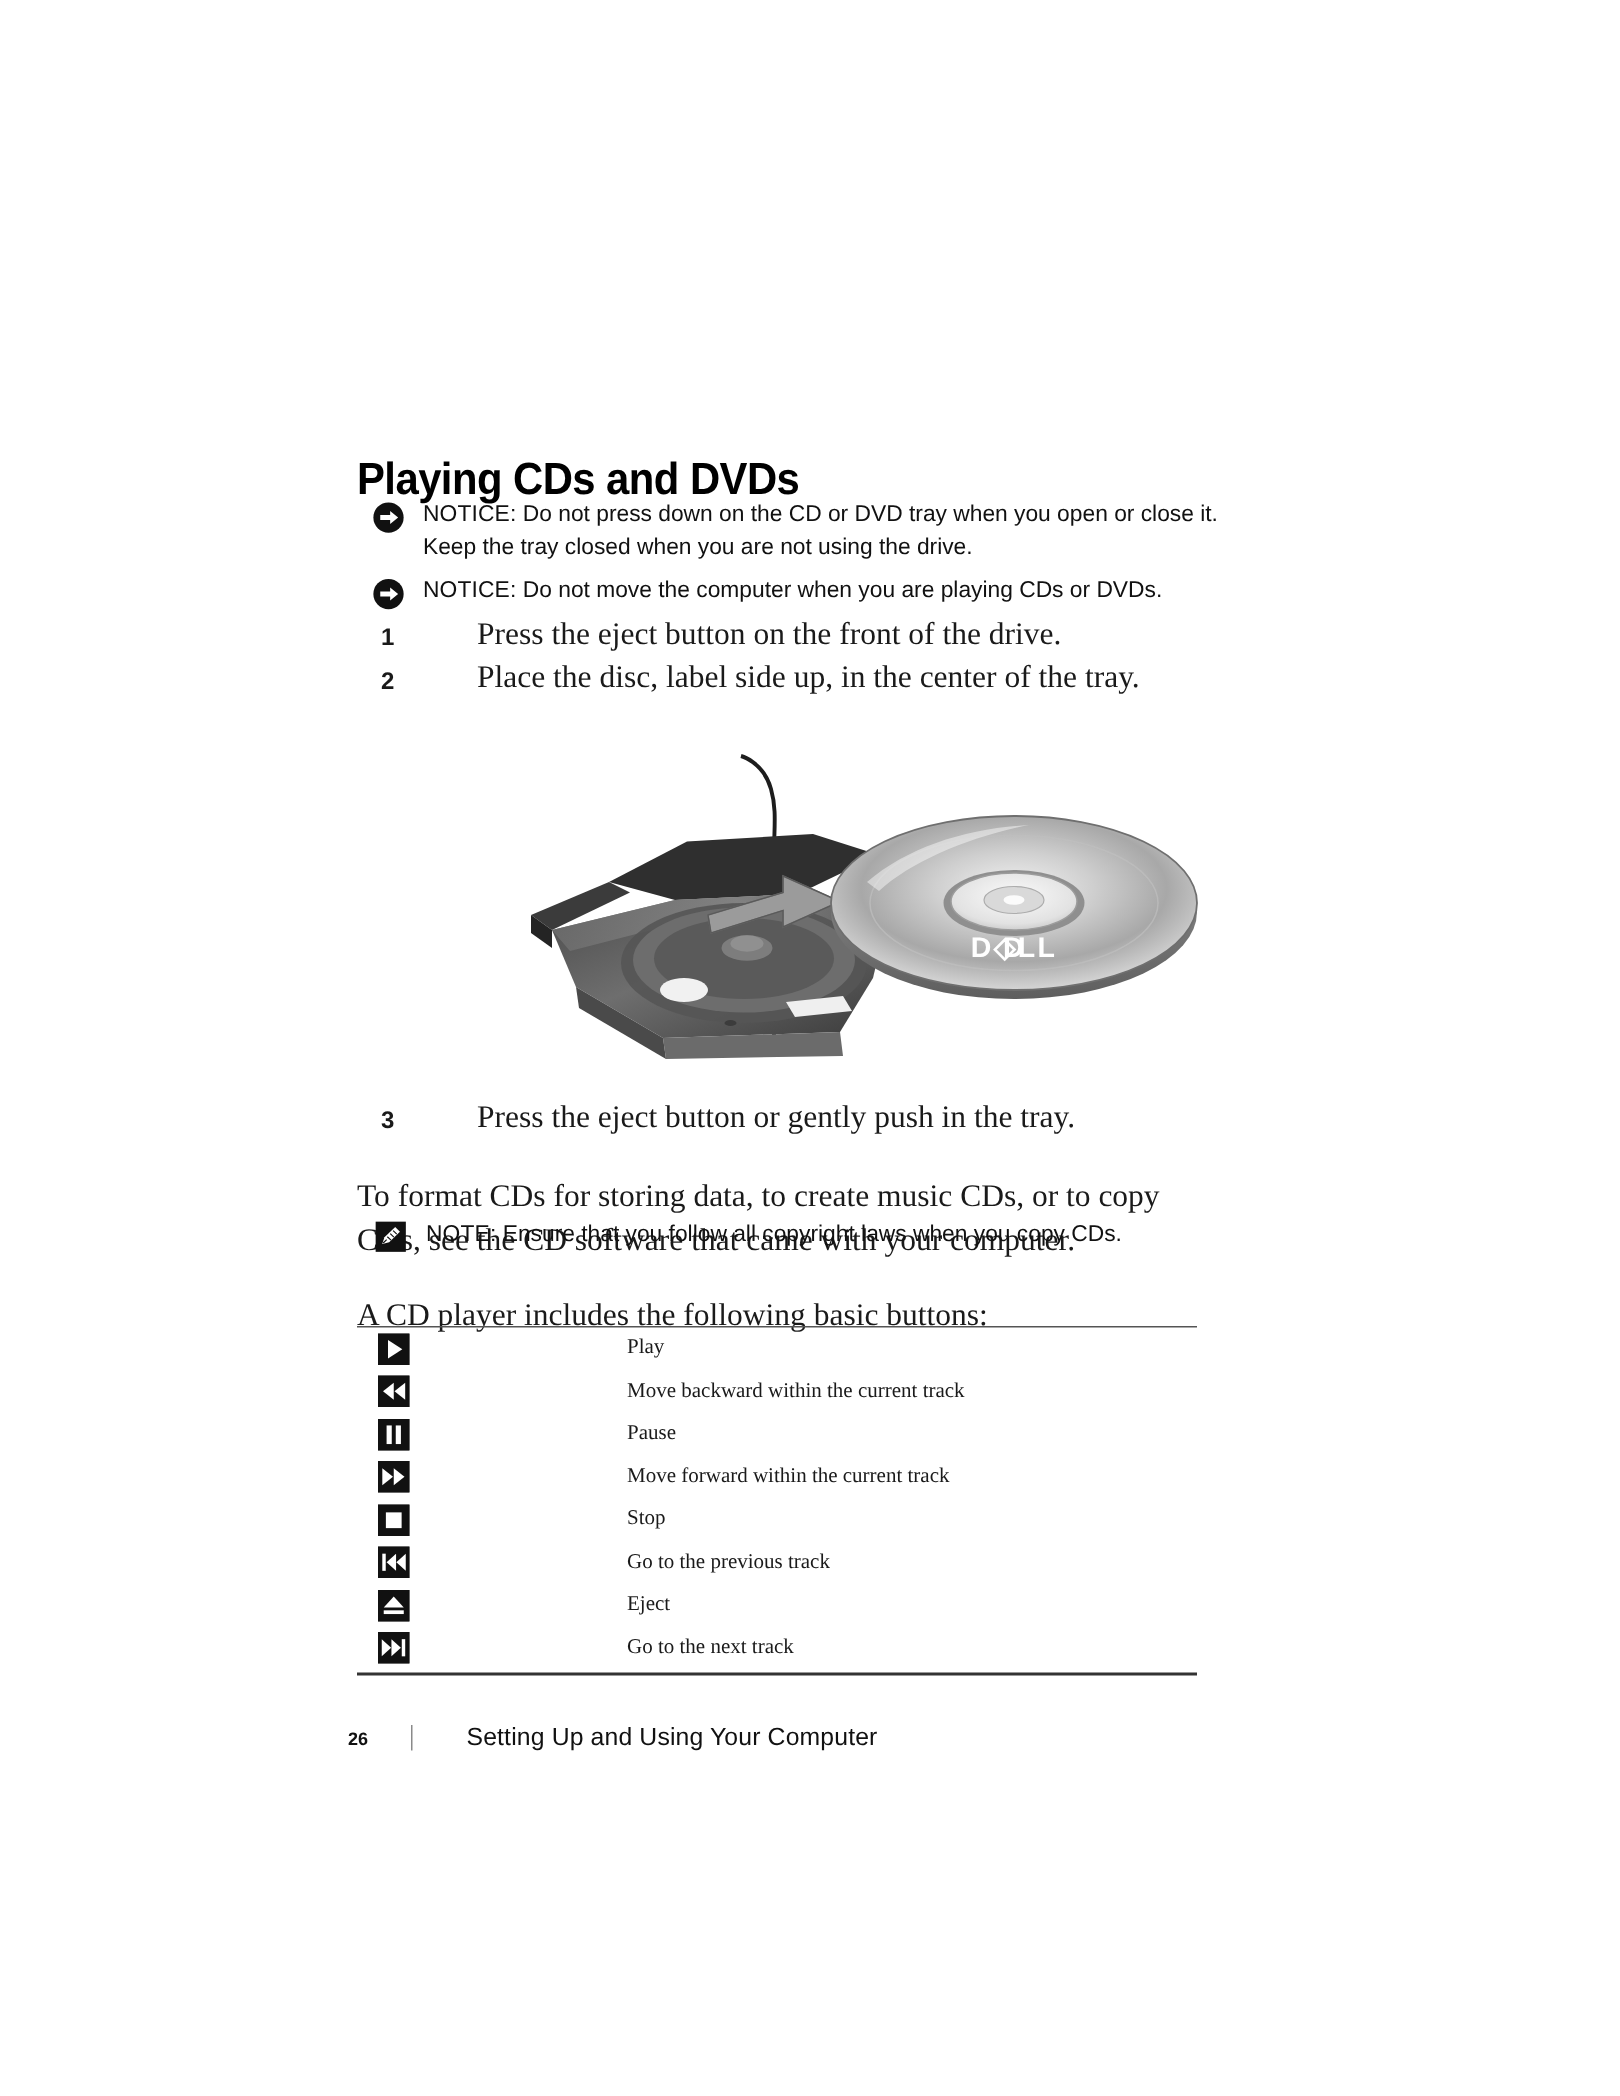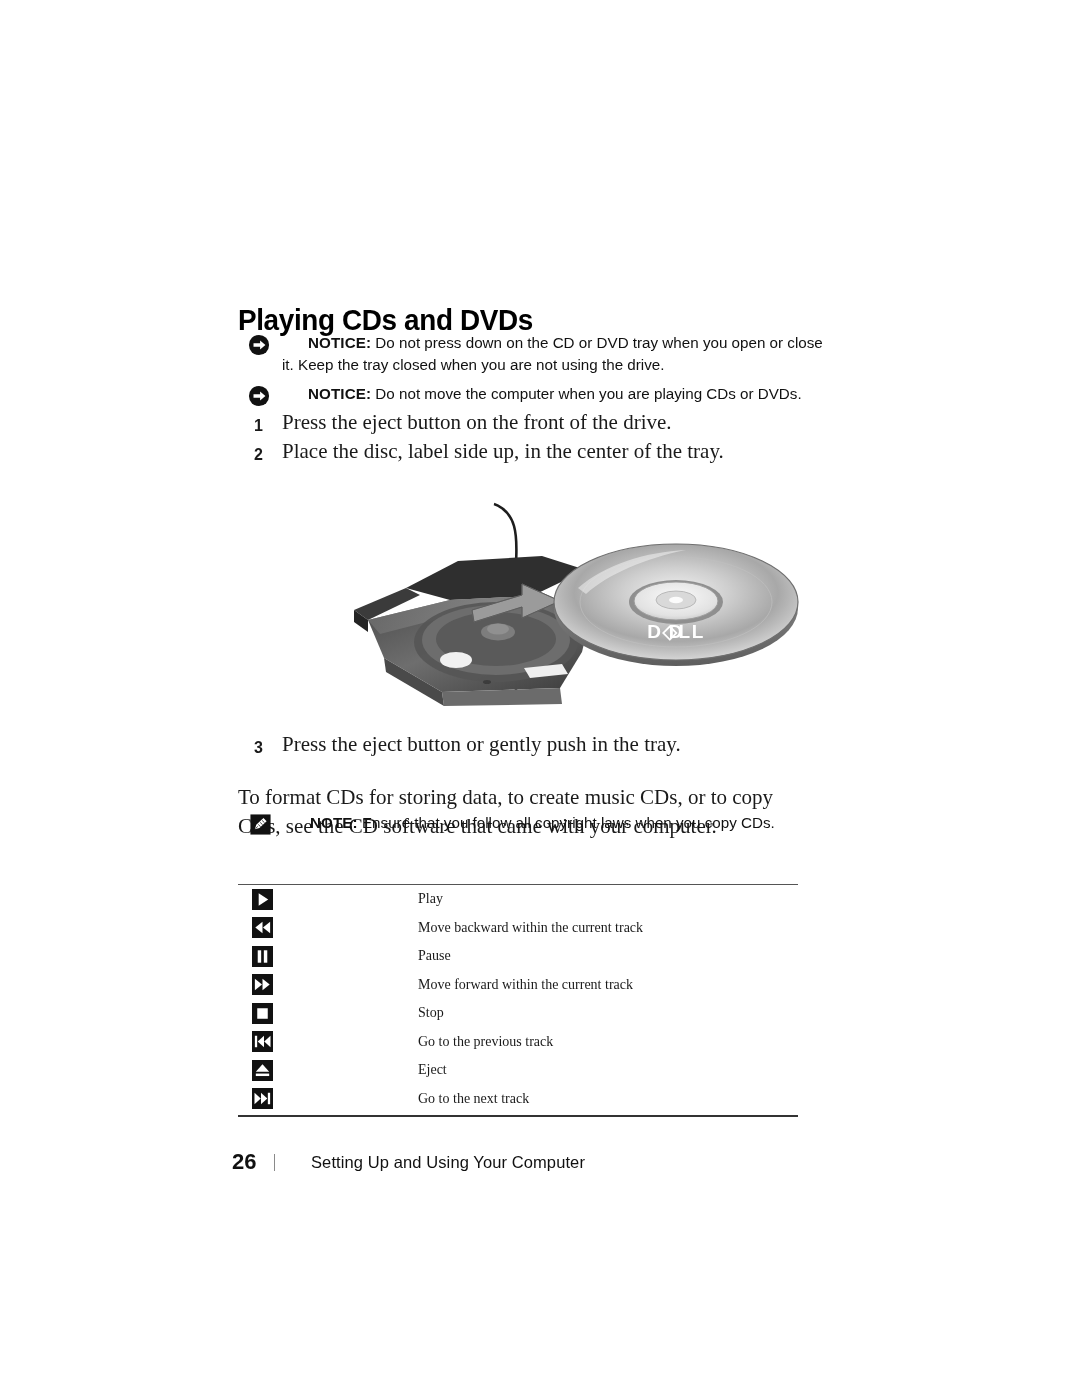--- a/index.html
+++ b/index.html
@@ -50,23 +50,22 @@
     font-size: 15.2px;
     line-height: 22px;
     color: #111;
   }
   .admon .icon-slot {
     flex: 0 0 34px;
     padding-top: 2px;
   }
   .admon .admon-text { flex: 1 1 auto; }
   .admon .admon-label {
-    font-weight: bold;
+    font-weight: normal;
     letter-spacing: 0.1px;
-    margin-left: 26px;
   }
 
   
   .icon-notice {
     display: block;
     width: 22px;
     height: 22px;
   }
   
   .icon-note {
@@ -89,21 +88,21 @@
   }
   .step .step-num {
     flex: 0 0 44px;
     font-family: "Liberation Sans Narrow", "Liberation Sans", sans-serif;
     font-weight: bold;
     font-size: 16px;
     padding-top: 4px;
     text-align: left;
     padding-left: 16px;
   }
-  .step .step-text { flex: 1 1 auto; }
+  .step .step-text { flex: 1 1 auto; margin-left: 36px; }
 
   #step-1 { left: 238px; top: 408px; }
   #step-2 { left: 238px; top: 437px; }
   #step-3 { left: 238px; top: 730px; }
 
   
   .body-para {
     position: absolute;
     font-size: 21px;
     line-height: 28.5px;
@@ -170,21 +169,21 @@
     position: absolute;
     left: 232px;
     top: 1149px;
     display: flex;
     align-items: center;
     font-family: "Liberation Sans Narrow", "Liberation Sans", sans-serif;
     color: #111;
   }
   .footer .page-num {
     font-weight: bold;
-    font-size: 22px;
+    font-size: 12px;
     width: 42px;
   }
   .footer .sep {
     width: 1px;
     height: 17px;
     background: #8a8a8a;
     margin-right: 36px;
   }
   .footer .section-name {
     font-size: 16.5px;
@@ -325,20 +324,21 @@
         <path d="M5.5 17.5 L7.2 12.4 L15.4 4.6 L19 8.2 L10.8 16.1 Z" fill="#fff"></path>
         <path d="M6.2 16.8 L8.9 14.2" stroke="#111" stroke-width="0.9"></path>
         <path d="M9.4 12.0 L12.2 14.6" stroke="#111" stroke-width="0.9"></path>
         <path d="M11.6 9.6 L14.4 12.3" stroke="#111" stroke-width="0.9"></path>
         <path d="M13.8 7.3 L16.6 10.0" stroke="#111" stroke-width="0.9"></path>
       </svg>
     </span>
     <span class="admon-text"><span class="admon-label">NOTE:</span><span> Ensure that you follow all copyright laws when you copy CDs.</span></span>
   </div>
 
+  <p class="body-para" id="para-buttons">A CD player includes the following basic buttons:</p>
 
   <div class="btn-table">
     <div class="rule-top"></div>
 
     <div class="btn-row">
       <span class="cell-icon">
         <span class="ctrl-icon">
           <svg viewBox="0 0 22 22">
               <rect width="22" height="22" fill="#111"></rect>
               <path d="M7 4.5 L17 11 L7 17.5 Z" fill="#fff"></path>

